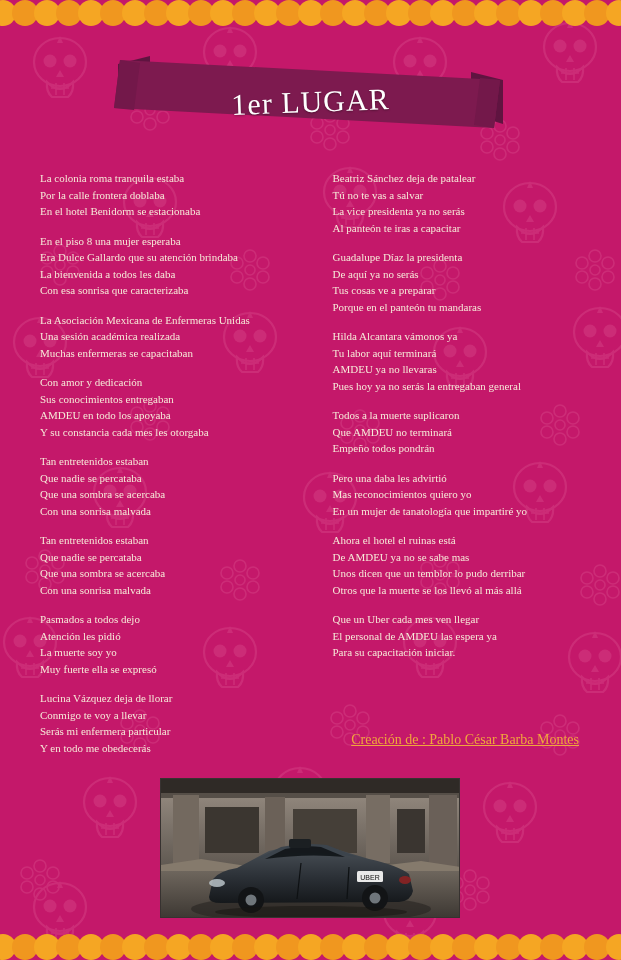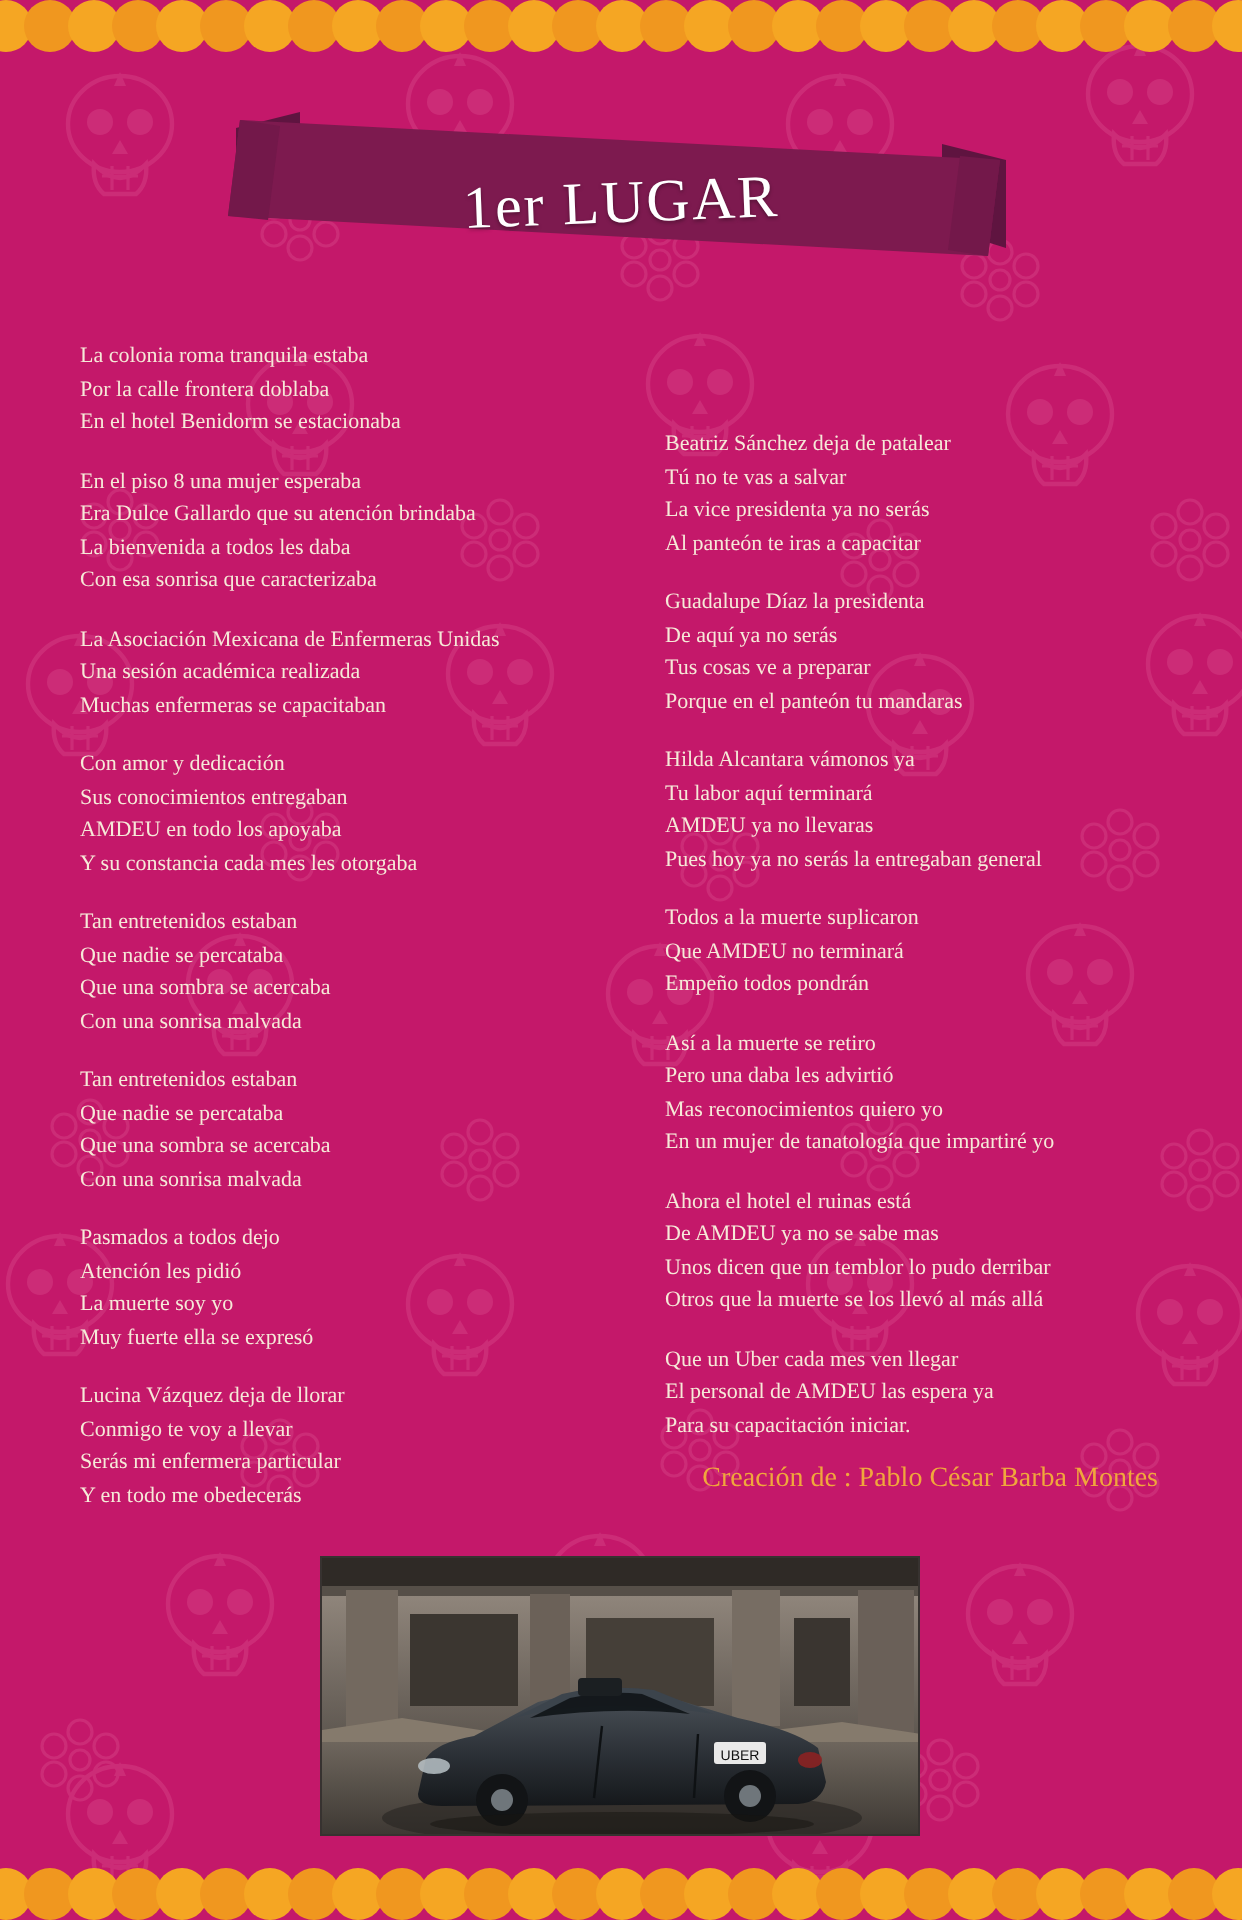--- a/index.html
+++ b/index.html
@@ -90,36 +90,37 @@
     display: flex;
     z-index: 4;
     color: #f6e9d8;
     font-size: 11px;
     line-height: 16.5px;
   }
   .col {
     width: 50%;
     padding: 0 14px 0 40px;
   }
-  .col.right { padding: 0 18px 0 22px; margin-top: 44px; }
+  .col.right { padding: 0 18px 0 22px; }
 
   .stanza { margin-bottom: 13px; }
   .stanza .line { white-space: nowrap; }
   .col.right .stanza .line { padding-left: 0; }
 
   
   .credit {
     position: absolute;
     top: 732px;
     right: 42px;
     color: #f0a73c;
     font-size: 14px;
     font-style: normal;
     z-index: 5;
     font-family: "Liberation Serif", serif;
+    text-decoration: underline;
   }
 
   
   .photo {
     position: absolute;
     left: 160px;
     top: 778px;
     width: 300px;
     height: 140px;
     z-index: 5;
@@ -324,21 +325,20 @@
         <div class="line">Tu labor aquí terminará</div>
         <div class="line">AMDEU ya no llevaras</div>
         <div class="line">Pues hoy ya no serás la entregaban general</div>
       </div>
       <div class="stanza">
         <div class="line">Todos a la muerte suplicaron</div>
         <div class="line">Que AMDEU no terminará</div>
         <div class="line">Empeño todos pondrán</div>
       </div>
       <div class="stanza">
-        <div class="line">Así a la muerte se retiro</div>
         <div class="line">Pero una daba les advirtió</div>
         <div class="line">Mas reconocimientos quiero yo</div>
         <div class="line">En un mujer de tanatología que impartiré yo</div>
       </div>
       <div class="stanza">
         <div class="line">Ahora el hotel el ruinas está</div>
         <div class="line">De AMDEU ya no se sabe mas</div>
         <div class="line">Unos dicen que un temblor lo pudo derribar</div>
         <div class="line">Otros que la muerte se los llevó al más allá</div>
       </div>

